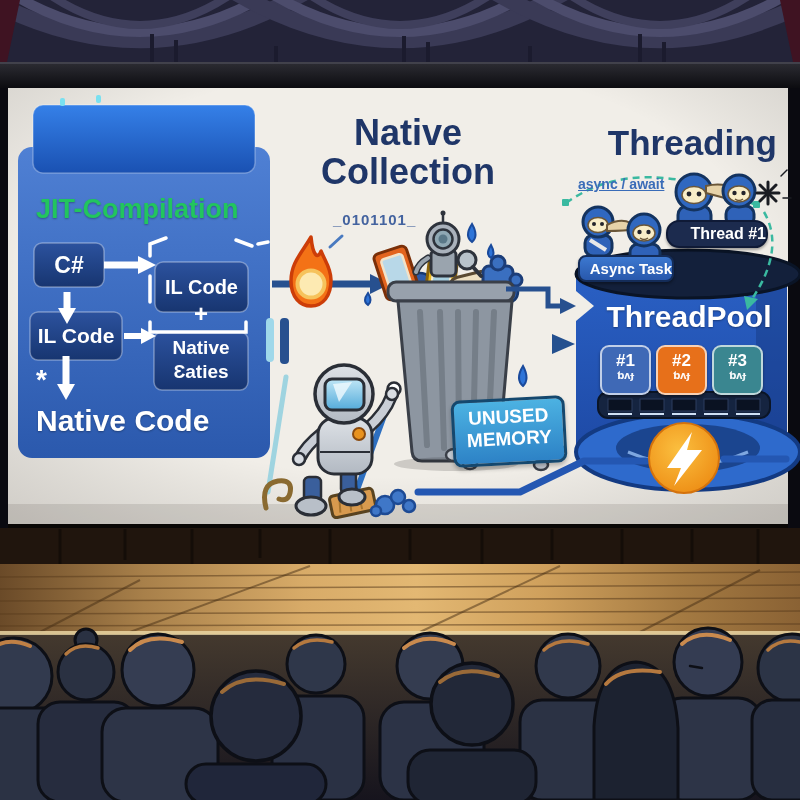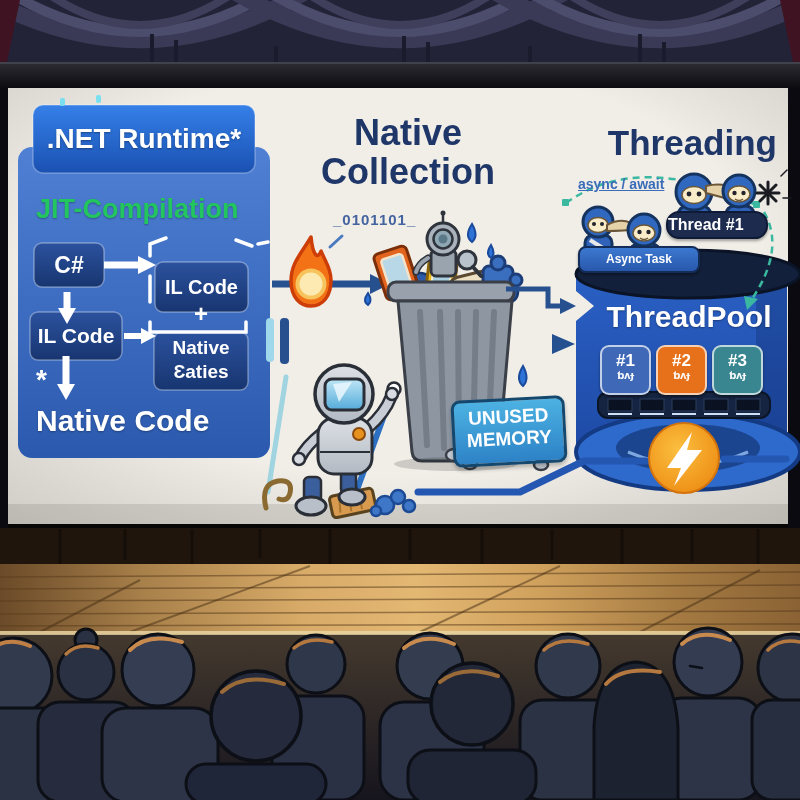--- a/index.html
+++ b/index.html
@@ -3,21 +3,21 @@
 <meta charset="utf-8">
 <style>
   html,body{margin:0;padding:0;background:#000;}
   #app{position:relative;width:800px;height:800px;overflow:hidden;background:#0a0a10;
        font-family:"Liberation Sans",sans-serif;}
   .abs{position:absolute;}
   .txt{font-family:"Liberation Sans",sans-serif;font-weight:bold;}
   svg{display:block;}
   .box-label{color:#fff;text-align:center;}
   .title-navy{color:#1f3668;text-align:center;line-height:1.08;}
-  .badge{border-radius:8px;color:#fff;text-align:left;box-shadow:0 2px 3px rgba(0,0,0,.35);}
+  .badge{border-radius:8px;color:#fff;text-align:right;box-shadow:0 2px 3px rgba(0,0,0,.35);margin-top:9px;}
   .worker-card{border-radius:9px;border:2px solid rgba(255,255,255,.68);color:#fff;
        text-align:center;box-shadow:0 2px 3px rgba(0,0,0,.4);}
   .worker-main{display:block;font-size:17px;font-weight:bold;line-height:1.15;margin-top:4px;}
   .worker-sub{display:block;font-size:10px;line-height:1;font-family:"DejaVu Sans",sans-serif;opacity:.95;}
   #unused-sign{background:linear-gradient(#4cb2e2,#2d82c6);border:3px solid #15486e;border-radius:9px;
        transform:rotate(-3deg);color:#fff;text-align:center;box-shadow:0 3px 4px rgba(0,0,0,.25);}
 </style>
 </head>
 <body>
 
@@ -465,21 +465,20 @@
       <line x1="276" y1="46" x2="276" y2="64"></line>
           <line x1="530" y1="46" x2="530" y2="64"></line>
     </g>
     <polygon points="0,0 20,0 7,62 0,62" fill="#3f1322"></polygon>
     <polygon points="800,0 780,0 793,62 800,62" fill="#3f1322"></polygon>
   </g>
   <rect x="0" y="62" width="800" height="26" fill="url(#gBezel)"></rect>
   <line x1="0" y1="63" x2="800" y2="63" stroke="#4a4a54" stroke-width="1.5"></line>
 </svg>
 
-<div class="abs txt" style="left:33px;top:105px;width:222px;height:68px;line-height:68px;font-size:28px;color:#fff;text-align:center;text-shadow:0 1px 2px rgba(0,0,0,.35);">.NET Runtime*</div>
 
 <div class="abs txt" style="left:36px;top:194px;width:230px;font-size:27px;color:#22c55e;text-shadow:0 1px 2px rgba(0,0,0,.3);">JIT-Compilation</div>
 
 <div class="abs txt box-label" style="left:34px;top:243px;width:70px;height:44px;line-height:44px;font-size:23px;">C#</div>
 
 <div class="abs txt box-label" style="left:155px;top:262px;width:93px;height:50px;line-height:50px;font-size:20px;">IL Code</div>
 
 <div class="abs txt box-label" style="left:30px;top:312px;width:92px;height:48px;line-height:48px;font-size:21px;">IL Code</div>
 
 <div class="abs txt box-label" style="left:154px;top:336px;width:94px;font-size:19px;line-height:1.25;">
@@ -504,21 +503,21 @@
   <span>UNUSED</span><br>
   <span>MEMORY</span>
 </div>
 
 <div class="abs txt title-navy" style="left:562px;top:124px;width:215px;font-size:35px;text-align:right;">Threading</div>
 
 <div class="abs txt" style="left:578px;top:176px;font-size:14px;color:#3a6cb8;text-decoration:underline;">async / await</div>
 
 <div class="abs txt badge" style="left:666px;top:211px;width:98px;height:24px;line-height:24px;font-size:16px;background:#1c2b4e;border:2px solid #0f1a36;border-radius:13px;">Thread #1</div>
 
-<div class="abs txt badge" style="left:578px;top:246px;width:92px;height:23px;line-height:23px;font-size:12px;background:linear-gradient(#3c78d0,#2858ac);border:2px solid #142c58;padding-left:26px;">Async Task</div>
+<div class="abs txt badge" style="left:578px;top:246px;width:92px;height:23px;line-height:23px;font-size:15px;background:linear-gradient(#3c78d0,#2858ac);border:2px solid #142c58;">Async Task</div>
 
 <div class="abs txt" style="left:594px;top:300px;width:190px;font-size:30px;color:#fff;text-align:center;text-shadow:0 1px 2px rgba(0,0,0,.35);">ThreadPool</div>
 
 <div class="abs txt worker-card" style="left:600px;top:345px;width:47px;height:46px;background:#3f69b6;">
   <span class="worker-main">#1</span>
   <span class="worker-sub">ƅʌɟ</span>
 </div>
 <div class="abs txt worker-card" style="left:656px;top:345px;width:47px;height:46px;background:#e7701a;">
   <span class="worker-main">#2</span>
   <span class="worker-sub">ƅʌɟ</span>

